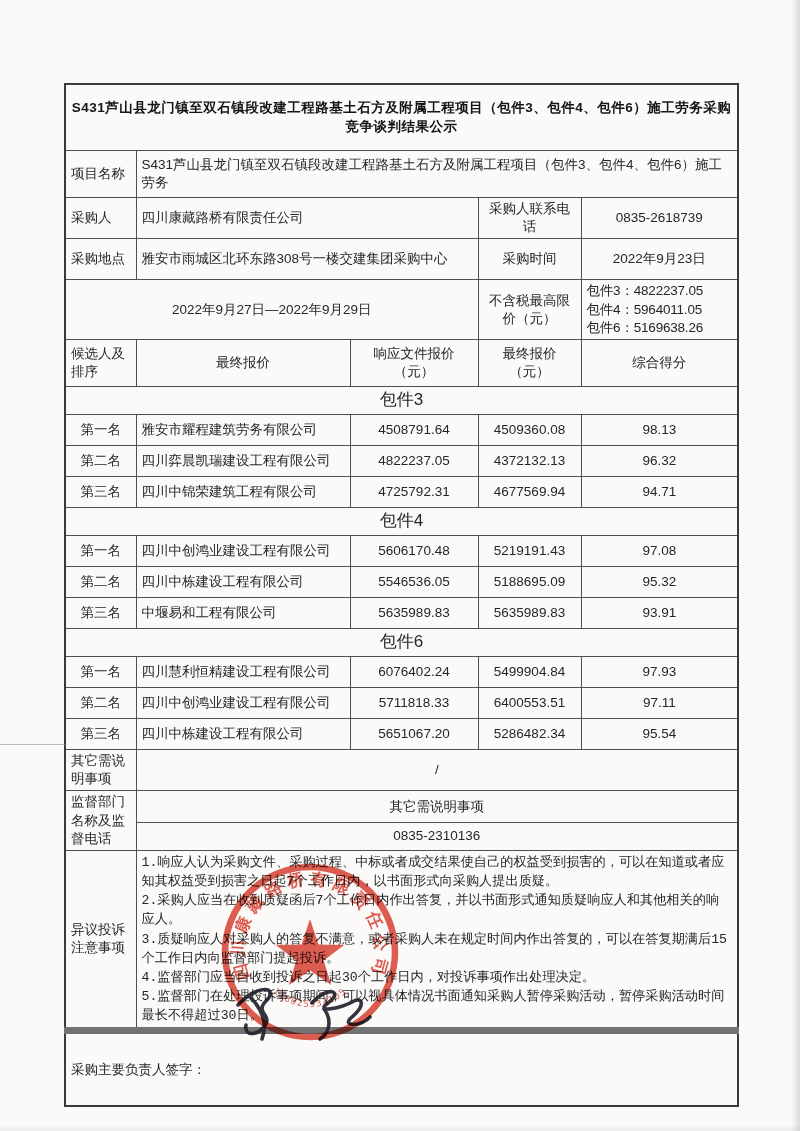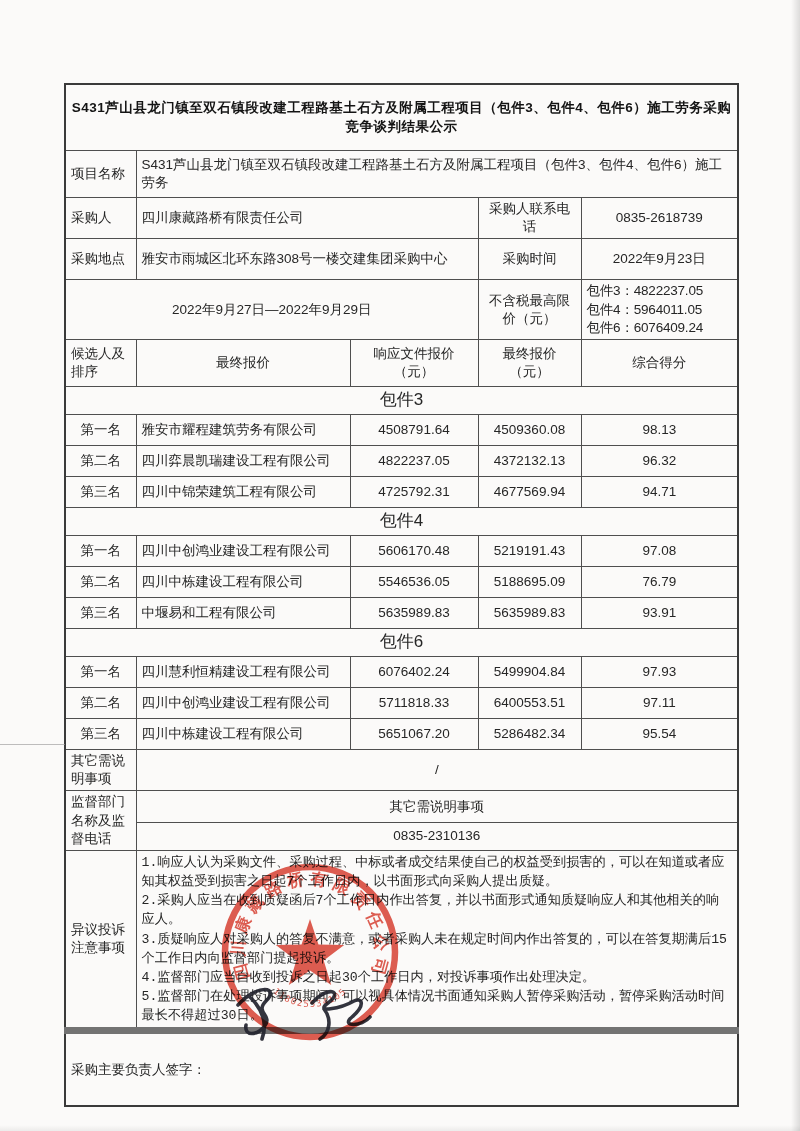--- a/index.html
+++ b/index.html
@@ -93,21 +93,21 @@
     <td class="ctr">采购时间</td>
     <td class="ctr">2022年9月23日</td>
   </tr>
 
   <tr class="h-dates">
     <td colspan="3" class="ctr">2022年9月27日—2022年9月29日</td>
     <td class="ctr small2">不含税最高限价（元）</td>
     <td class="limits">
       <div>包件3：4822237.05</div>
       <div>包件4：5964011.05</div>
-      <div>包件6：6076409.24</div>
+      <div>包件6：5169638.26</div>
     </td>
   </tr>
 
   <tr class="h-head">
     <td class="lbl">候选人及排序</td>
     <td class="ctr">最终报价</td>
     <td class="ctr small2">响应文件报价（元）</td>
     <td class="ctr small2">最终报价（元）</td>
     <td class="ctr">综合得分</td>
   </tr>
@@ -145,21 +145,21 @@
     <td class="val">四川中创鸿业建设工程有限公司</td>
     <td class="ctr">5606170.48</td>
     <td class="ctr">5219191.43</td>
     <td class="ctr">97.08</td>
   </tr>
   <tr class="h-row">
     <td class="ctr">第二名</td>
     <td class="val">四川中栋建设工程有限公司</td>
     <td class="ctr">5546536.05</td>
     <td class="ctr">5188695.09</td>
-    <td class="ctr">76.79</td>
+    <td class="ctr">95.32</td>
   </tr>
   <tr class="h-row">
     <td class="ctr">第三名</td>
     <td class="val">中堰易和工程有限公司</td>
     <td class="ctr">5635989.83</td>
     <td class="ctr">5635989.83</td>
     <td class="ctr">93.91</td>
   </tr>
 
   <tr class="h-band">

